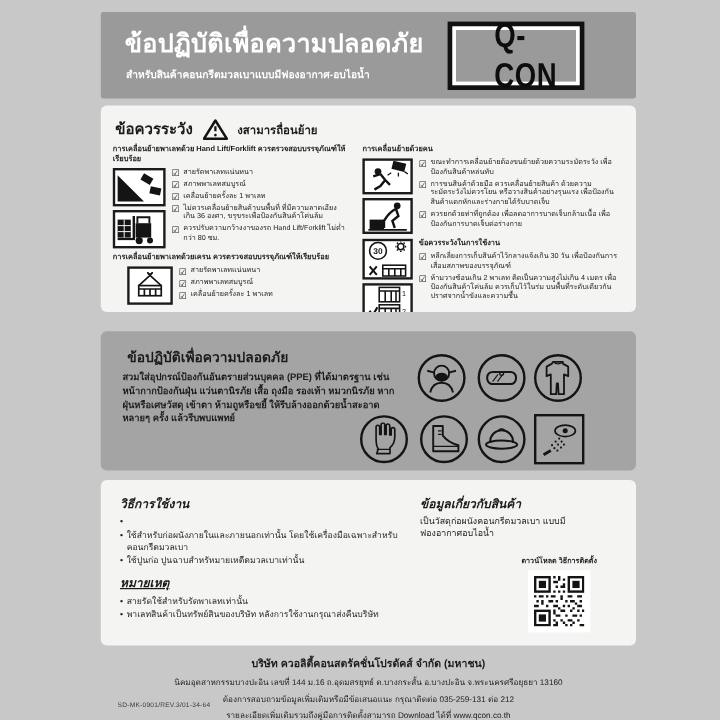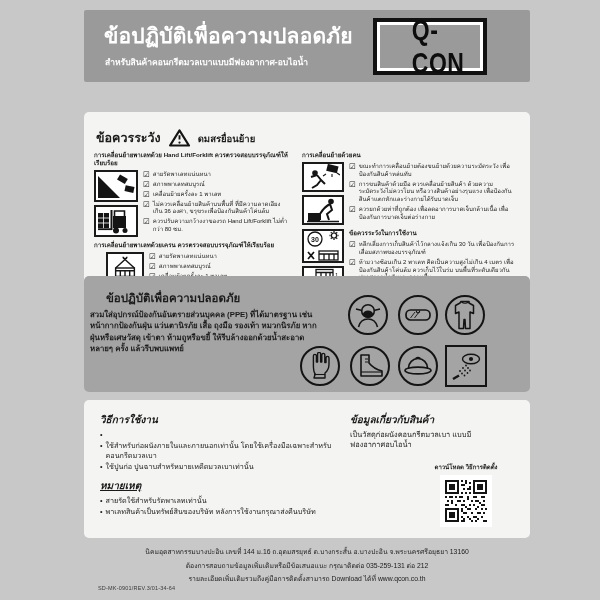--- a/index.html
+++ b/index.html
@@ -7,22 +7,22 @@
         font-family:"Liberation Sans","DejaVu Sans",sans-serif;color:#1b1b1b;}
   
   .band{position:absolute;left:84px;top:10px;width:446px;height:72px;background:#9a9a9a;border-radius:2px;}
   .band-title{position:absolute;left:20px;top:9px;color:#fff;font-size:21px;font-weight:bold;letter-spacing:.2px;}
   .band-sub{position:absolute;left:21px;top:45px;color:#fff;font-size:8.5px;font-weight:bold;}
   .logo{position:absolute;left:289px;top:8px;width:114px;height:57px;background:#111;}
   .logo-in{position:absolute;left:4px;top:4px;right:4px;bottom:4px;border:3px solid #fff;background:#9a9a9a;
            display:flex;align-items:center;justify-content:center;padding-left:29px;}
   .logo-tx{font-size:25px;font-weight:bold;color:#0d0d0d;letter-spacing:.5px;transform:scale(.92,1.15);}
   
-  .warn{position:absolute;left:84px;top:112px;width:446px;height:172px;background:#f4f4f2;border-radius:5px;
-        box-sizing:border-box;padding:16px 10px;overflow:hidden;}
+  .warn{position:absolute;left:84px;top:88px;width:446px;height:172px;background:#f4f4f2;border-radius:5px;
+        box-sizing:border-box;padding:10px 10px;overflow:hidden;}
   .warn-head{display:flex;align-items:center;gap:8px;margin:1px 0 4px 2px;height:18px;}
   .warn-title{font-size:12.5px;font-weight:bold;}
   .warn-topic{font-size:9.5px;font-weight:bold;}
   .warn-cols{display:flex;gap:12px;}
   .wcol-l{width:196px;flex:none;}
   .wcol-r{flex:1;min-width:0;}
   .sub{font-size:6.2px;font-weight:bold;line-height:1.3;margin:0 0 3px 0;}
   .grp{display:flex;gap:5px;margin-bottom:4px;align-items:flex-start;}
   .icol{display:flex;flex-direction:column;gap:3px;flex:none;}
   .pict{width:44px;height:32px;border:2px solid #1b1b1b;background:#fff;box-sizing:border-box;
@@ -31,21 +31,21 @@
   .pict-tall{width:42px;height:34px;}
   .pict-crane{width:38px;height:32px;margin-left:12px;}
   .ilist{flex:1;min-width:0;display:flex;flex-direction:column;gap:2px;padding-top:1px;}
   .chk{display:flex;gap:3px;align-items:flex-start;}
   .cb{font-size:7.5px;line-height:1;flex:none;}
   .ct{font-size:6px;line-height:1.3;}
   .gcol{flex:1;min-width:0;}
   
   .ppe{position:absolute;left:84px;top:276px;width:446px;height:116px;background:#a4a4a4;border-radius:5px;}
   .ppe-title{position:absolute;left:22px;top:13px;font-size:11.5px;font-weight:bold;}
-  .ppe-body{position:absolute;left:6px;top:33px;width:228px;font-size:7.8px;font-weight:bold;line-height:1.45;}
+  .ppe-body{position:absolute;left:18px;top:33px;width:228px;font-size:7.8px;font-weight:bold;line-height:1.45;}
   .ppec{position:absolute;width:40px;height:40px;border:2.5px solid #141414;border-radius:50%;box-sizing:border-box;
         display:flex;align-items:center;justify-content:center;}
   .ppesq{position:absolute;width:42px;height:42px;border:2.5px solid #141414;box-sizing:border-box;
         display:flex;align-items:center;justify-content:center;}
   
   .bottom{position:absolute;left:84px;top:400px;width:446px;height:138px;background:#f4f4f2;border-radius:5px;
         box-sizing:border-box;padding:12px 16px;overflow:hidden;}
   .bot-cols{display:flex;height:100%;}
   .bcol-l{width:238px;flex:none;}
   .bcol-r{flex:1;position:relative;padding-left:12px;}
@@ -82,21 +82,21 @@
   <div class="warn">
     <div class="warn-head">
       <span class="warn-title">ข้อควรระวัง</span>
       <span>
         <svg width="21" height="18" viewBox="0 0 22 19">
           <polygon points="11,1.5 21,17.5 1,17.5" fill="none" stroke="#141414" stroke-width="2.2" stroke-linejoin="round"></polygon>
           <path d="M11 6.5 v4.5" stroke="#141414" stroke-width="2"></path>
           <circle cx="11" cy="14.3" r="1.2" fill="#141414"></circle>
         </svg>
       </span>
-      <span class="warn-topic">ดมสรยื่อนย้าย</span>
+      <span class="warn-topic">งสามารถื่อนย้าย</span>
     </div>
     <div class="warn-cols">
 
       <div class="wcol-l">
         <div class="sub">การเคลื่อนย้ายพาเลทด้วย Hand Lift/Forklift ควรตรวจสอบบรรจุภัณฑ์ให้เรียบร้อย</div>
         <div class="grp">
           <div class="icol">
             <div class="pict">
               <svg width="38" height="26" viewBox="0 0 38 26">
                 <polygon points="1,25 1,3 23,25" fill="#141414"></polygon>
@@ -376,19 +376,20 @@
                 <path d="M8 0h1v1h-1z M10 0h1v2h-1z M12 1h1v1h-1z M8 2h2v1h-2z M12 3h1v1h-1z M9 4h1v1h-1z M11 4h2v1h-2z M8 6h1v1h-1z M10 6h1v1h-1z M12 6h1v1h-1z M0 8h1v1h-1z M2 8h2v1h-2z M5 8h1v1h-1z M7 8h2v1h-2z M11 8h1v2h-1z M14 8h2v1h-2z M18 8h2v1h-2z M1 10h1v1h-1z M3 10h1v2h-1z M6 10h2v1h-2z M9 10h1v1h-1z M13 10h1v1h-1z M15 10h2v1h-2z M19 10h1v1h-1z M17 11h1v1h-1z M0 12h2v1h-2z M5 12h1v1h-1z M8 12h2v1h-2z M12 12h1v1h-1z M14 12h1v1h-1z M18 12h2v1h-2z M10 13h1v1h-1z M16 13h1v1h-1z M8 14h1v2h-1z M11 14h2v1h-2z M15 14h1v1h-1z M18 14h1v1h-1z M20 14h1v1h-1z M9 16h2v1h-2z M13 16h1v1h-1z M16 16h2v1h-2z M19 16h1v1h-1z M8 18h1v1h-1z M11 18h1v1h-1z M14 18h2v1h-2z M18 18h1v1h-1z M9 19h1v1h-1z M12 19h1v1h-1z M16 19h1v1h-1z M8 20h2v1h-2z M13 20h1v1h-1z M15 20h1v1h-1z M19 20h2v1h-2z"></path>
               </g>
             </svg>
           </div>
         </div>
       </div>
     </div>
   </div>
 
   <div class="foot">
+    <div class="f1">บริษัท ควอลิตี้คอนสตรัคชั่นโปรดัคส์ จำกัด (มหาชน)</div>
     <div class="f2">นิคมอุตสาหกรรมบางปะอิน เลขที่ 144 ม.16 ถ.อุดมสรยุทธ์ ต.บางกระสั้น อ.บางปะอิน จ.พระนครศรีอยุธยา 13160</div>
     <div class="f2">ต้องการสอบถามข้อมูลเพิ่มเติมหรือมีข้อเสนอแนะ กรุณาติดต่อ 035-259-131 ต่อ 212</div>
     <div class="f2">รายละเอียดเพิ่มเติมรวมถึงคู่มือการติดตั้งสามารถ Download ได้ที่ www.qcon.co.th</div>
   </div>
   <div class="doccode">SD-MK-0901/REV.3/01-34-64</div>
 
 </div>
 
 </body></html>

